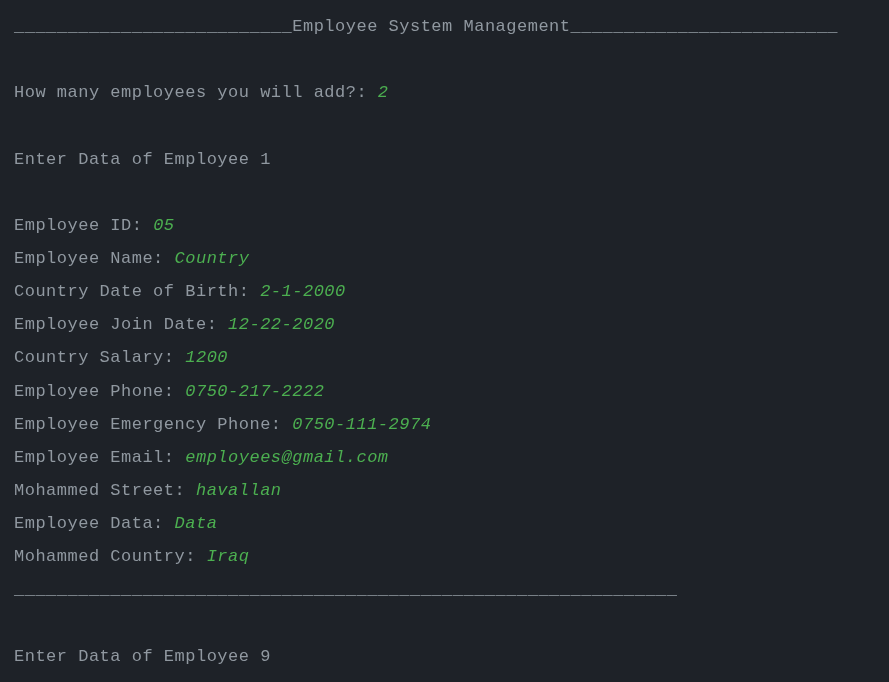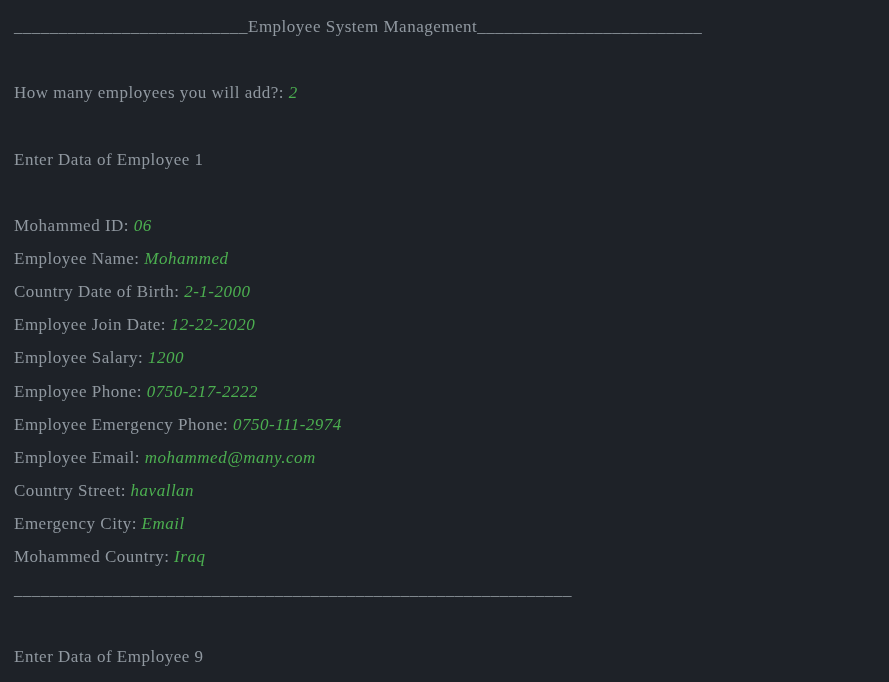--- a/index.html
+++ b/index.html
@@ -1,19 +1,18 @@
 <!DOCTYPE html>
 <html><head>
   <meta charset="utf-8">
   <style>
     * {
       margin: 0;
       padding: 0;
       box-sizing: border-box;
-      font-family: Liberation Serif, serif;
     }
     body {
       background-color: #1e2228;
       color: #9098a0;
       font-family: 'Consolas', 'Monaco', 'Courier New', monospace;
       font-size: 17px;
       line-height: 1.95;
       padding: 10px 14px;
       width: 889px;
       height: 682px;
@@ -39,39 +38,39 @@
 <div class="line">&nbsp;</div>
 
 <div class="line"><span>How many employees you will add?: </span><span class="green">2</span></div>
 
 <div class="line">&nbsp;</div>
 
 <div class="line">Enter Data of Employee 1</div>
 
 <div class="line">&nbsp;</div>
 
-<div class="line"><span>Mohammed ID: </span><span class="green">06</span></div>
+<div class="line"><span>Employee ID: </span><span class="green">05</span></div>
 
-<div class="line"><span>Employee Name: </span><span class="green">Mohammed</span></div>
+<div class="line"><span>Employee Name: </span><span class="green">Country</span></div>
 
 <div class="line"><span>Country Date of Birth: </span><span class="green">2-1-2000</span></div>
 
 <div class="line"><span>Employee Join Date: </span><span class="green">12-22-2020</span></div>
 
-<div class="line"><span>Employee Salary: </span><span class="green">1200</span></div>
+<div class="line"><span>Country Salary: </span><span class="green">1200</span></div>
 
 <div class="line"><span>Employee Phone: </span><span class="green">0750-217-2222</span></div>
 
 <div class="line"><span>Employee Emergency Phone: </span><span class="green">0750-111-2974</span></div>
 
-<div class="line"><span>Employee Email: </span><span class="green">mohammed@many.com</span></div>
+<div class="line"><span>Employee Email: </span><span class="green">employees@gmail.com</span></div>
 
-<div class="line"><span>Country Street: </span><span class="green">havallan</span></div>
+<div class="line"><span>Mohammed Street: </span><span class="green">havallan</span></div>
 
-<div class="line"><span>Emergency City: </span><span class="green">Email</span></div>
+<div class="line"><span>Employee Data: </span><span class="green">Data</span></div>
 
 <div class="line"><span>Mohammed Country: </span><span class="green">Iraq</span></div>
 
 <div class="line">______________________________________________________________</div>
 
 <div class="line">&nbsp;</div>
 
 <div class="line">Enter Data of Employee 9</div>
 
 </body></html>

